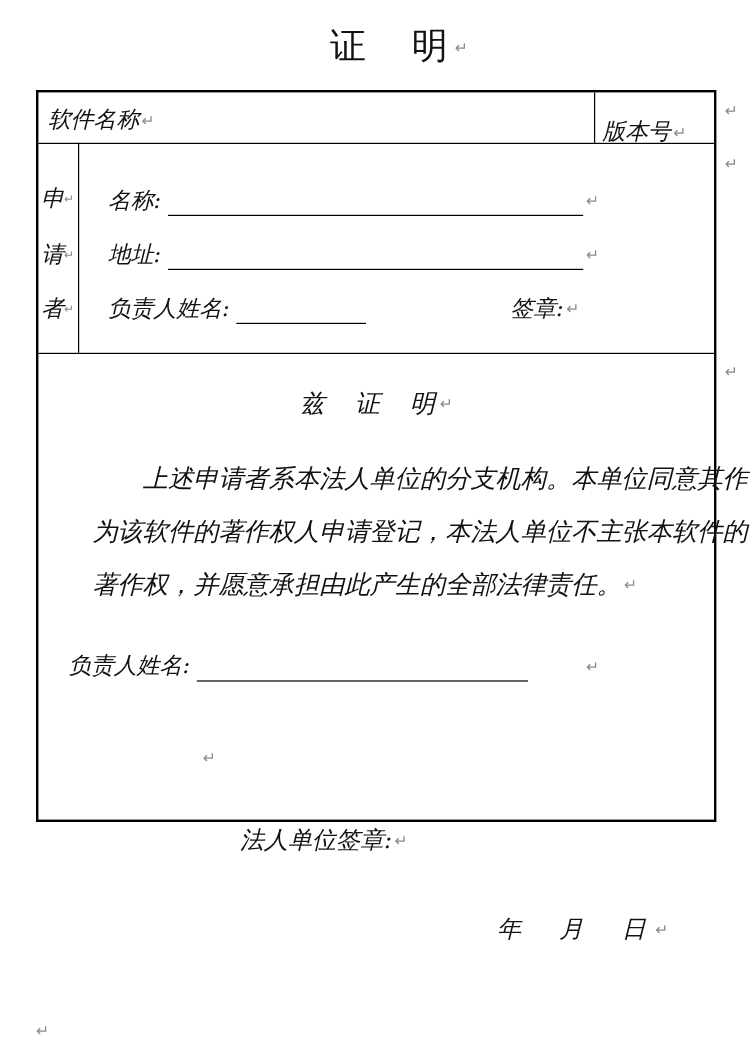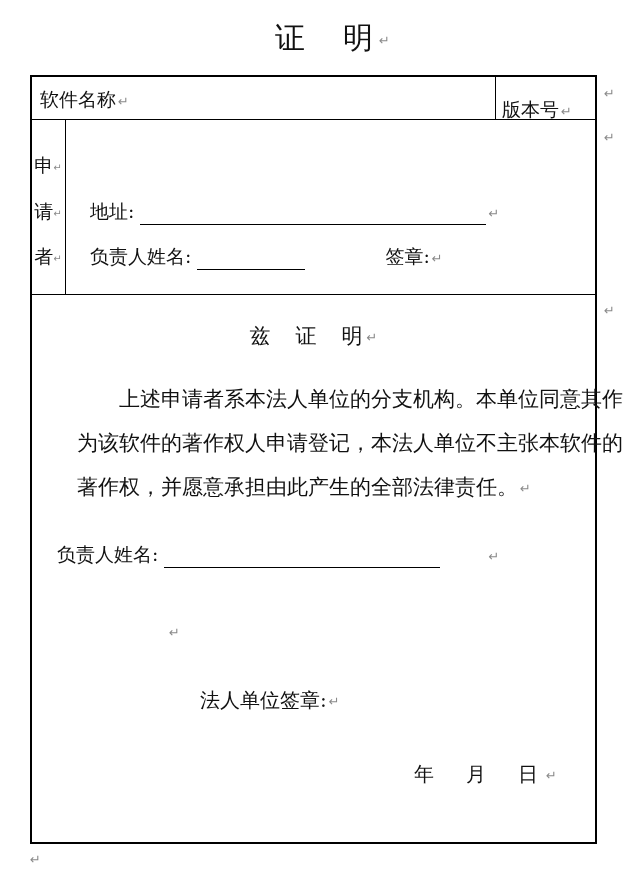--- a/index.html
+++ b/index.html
@@ -22,23 +22,24 @@
   .pilcrow{
     font-family:"DejaVu Sans","Liberation Sans",sans-serif;
     font-size:13px;
     color:#8a8a8a;
     letter-spacing:0;
     vertical-align:middle;
     margin-left:2px;
   }
   .form-table{
     position:absolute;left:30px;top:75px;
-    width:567px;height:769px;
+    width:567px;height:610px;
     border:2px solid #000;
     box-sizing:border-box;
+    font-style:italic;
   }
   .grid-h{position:absolute;left:0;width:100%;height:0;border-top:1.5px solid #000;}
   .grid-v{position:absolute;top:0;width:0;border-left:1.5px solid #000;}
   .cell-label{position:absolute;font-size:19px;white-space:nowrap;}
   .applicant-char{
     position:absolute;left:2px;width:28px;
     text-align:center;font-size:19px;white-space:nowrap;
   }
   .field-row{position:absolute;font-size:19px;white-space:nowrap;}
   .blank-line{
@@ -91,25 +92,28 @@
     <div class="applicant-char" style="top:76px;">
       <span>申</span><span class="pilcrow" style="font-size:10px;margin-left:0;">↵</span>
     </div>
     <div class="applicant-char" style="top:122px;">
       <span>请</span><span class="pilcrow" style="font-size:10px;margin-left:0;">↵</span>
     </div>
     <div class="applicant-char" style="top:167px;">
       <span>者</span><span class="pilcrow" style="font-size:10px;margin-left:0;">↵</span>
     </div>
 
+    <div class="field-row" style="left:58px;top:77px;">
+      <span>名称:</span><span class="blank-line" style="width:346px;"></span><span class="pilcrow">↵</span>
+    </div>
     <div class="field-row" style="left:58px;top:122px;">
       <span>地址:</span><span class="blank-line" style="width:346px;"></span><span class="pilcrow">↵</span>
     </div>
     <div class="field-row" style="left:58px;top:167px;">
-      <span>负责人姓名:</span><span class="blank-line" style="width:108px;"></span><span style="margin-left:80px;">签章:</span><span class="pilcrow">↵</span>
+      <span>负责人姓名:</span><span class="blank-line" style="width:108px;"></span><span style="margin-left:120px;">签章:</span><span class="pilcrow">↵</span>
     </div>
 
     <div class="cert-heading">
       <span>兹　证　明</span><span class="pilcrow">↵</span>
     </div>
 
     <div class="cert-body">
       <span>上述申请者系本法人单位的分支机构。本单位同意其作为该软件的著作权人申请登记，本法人单位不主张本软件的著作权，并愿意承担由此产生的全部法律责任。</span><span class="pilcrow">↵</span>
     </div>
 

